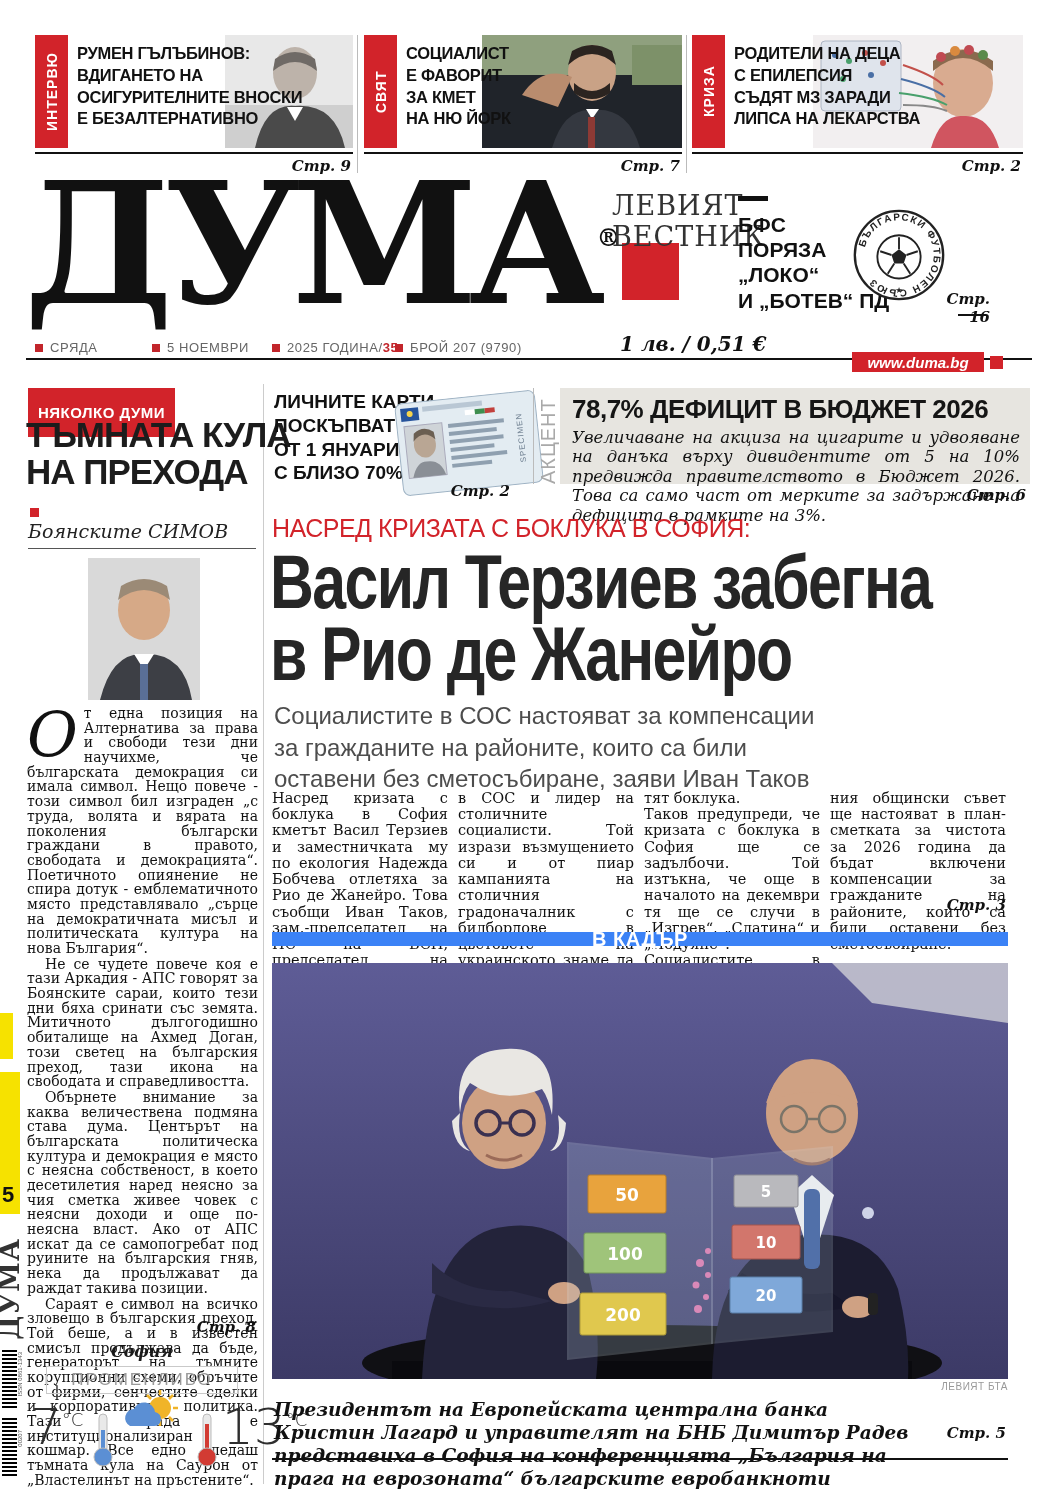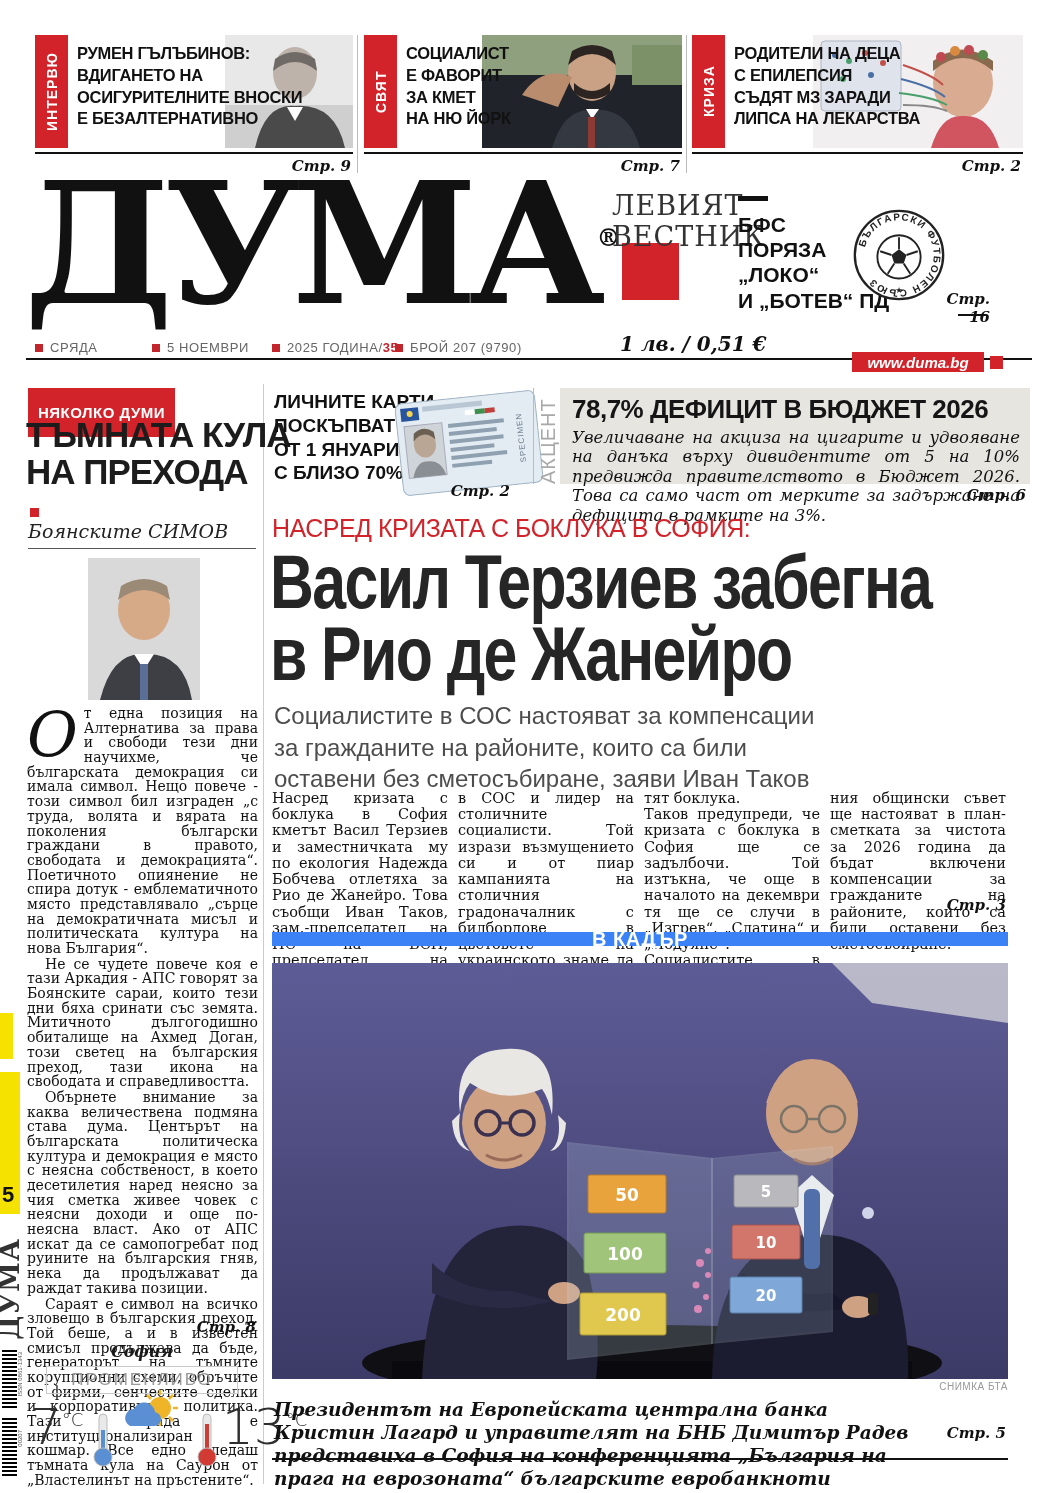--- a/index.html
+++ b/index.html
@@ -412,18 +412,18 @@
             <circle cx="428" cy="300" r="4"></circle>
             <circle cx="436" cy="312" r="3"></circle>
             <circle cx="424" cy="322" r="3.5"></circle>
             <circle cx="434" cy="334" r="3"></circle>
             <circle cx="426" cy="346" r="4"></circle>
             <circle cx="436" cy="288" r="3"></circle>
           </g>
       </g>
     </svg>
   </div>
-  <div class="credit">СНИМКА БТА</div>
+  <div class="credit">ЛЕВИЯТ БТА</div>
   <div class="caption">Президентът на Европейската централна банка Кристин Лагард и управителят на БНБ Димитър Радев представиха в София на конференцията „България на прага на еврозоната“ българските евробанкноти</div>
   <div class="caption-page pageref">Стр. 5</div>
   <div class="bottom-rule"></div>
 
 </div>
 
 </body></html>

